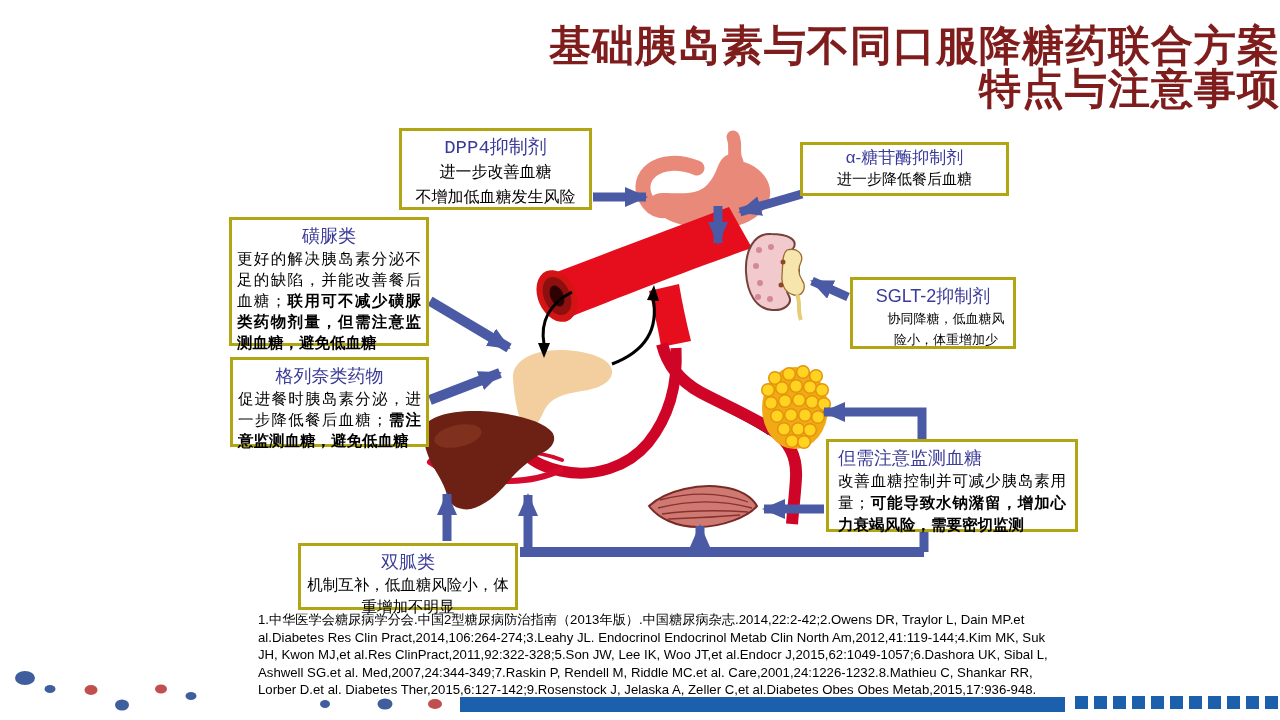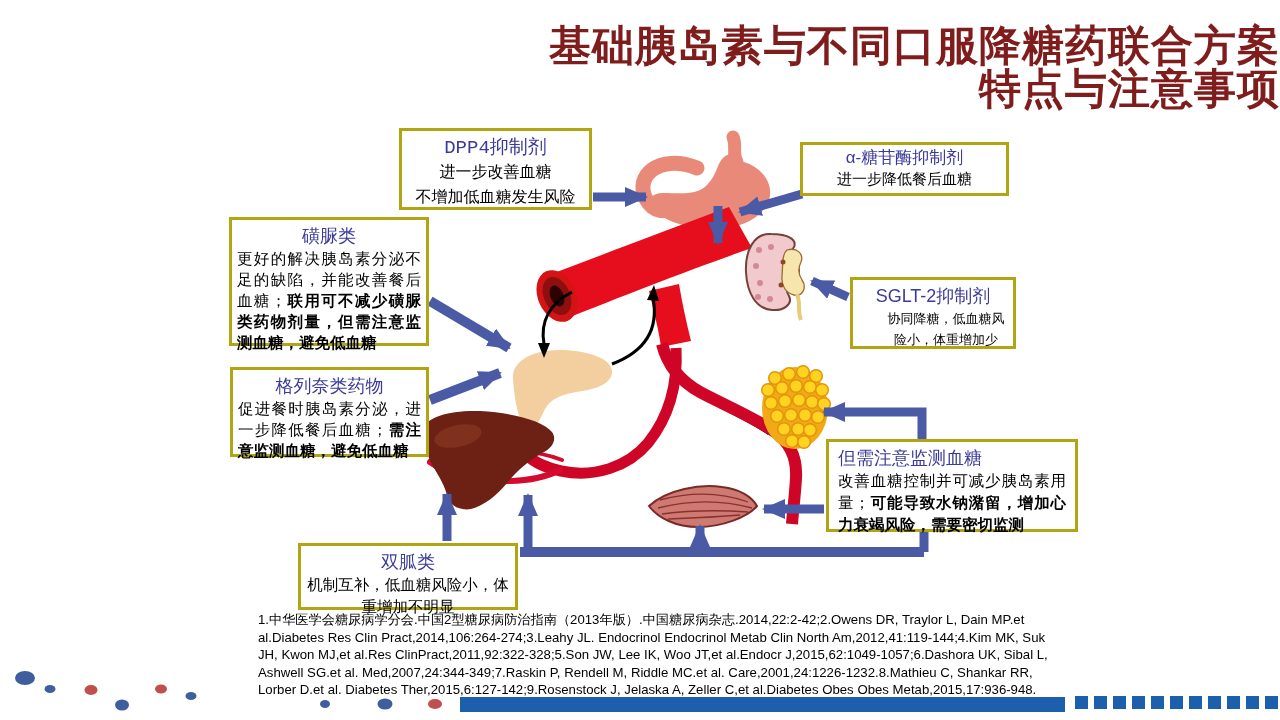--- a/index.html
+++ b/index.html
@@ -195,21 +195,21 @@
   <div class="dbox b2" style="left:800px;top:142px;width:209px;height:54px;">
     <div class="dbox-title">α-糖苷酶抑制剂</div>
     <div class="dbox-body"><span>进一步降低餐后血糖</span><b></b></div>
   </div>
 
   <div class="dbox b4" style="left:850px;top:277px;width:166px;height:72px;">
     <div class="dbox-title">SGLT-2抑制剂</div>
     <div class="dbox-body"><span>协同降糖，低血糖风险小，体重增加少</span><b></b></div>
   </div>
 
-  <div class="dbox b5" style="left:230px;top:367px;width:199px;height:90px;">
+  <div class="dbox b5" style="left:230px;top:357px;width:199px;height:90px;">
     <div class="dbox-title">格列奈类药物</div>
     <div class="dbox-body"><span>促进餐时胰岛素分泌，进一步降低餐后血糖；</span><b>需注意监测血糖，避免低血糖</b></div>
   </div>
 
   <div class="dbox b6" style="left:826px;top:439px;width:252px;height:93px;">
     <div class="dbox-title">但需注意监测血糖</div>
     <div class="dbox-body"><span>改善血糖控制并可减少胰岛素用量；</span><b>可能导致水钠潴留，增加心力衰竭风险，需要密切监测</b></div>
   </div>
 
   <div class="dbox b7" style="left:298px;top:543px;width:220px;height:67px;">

